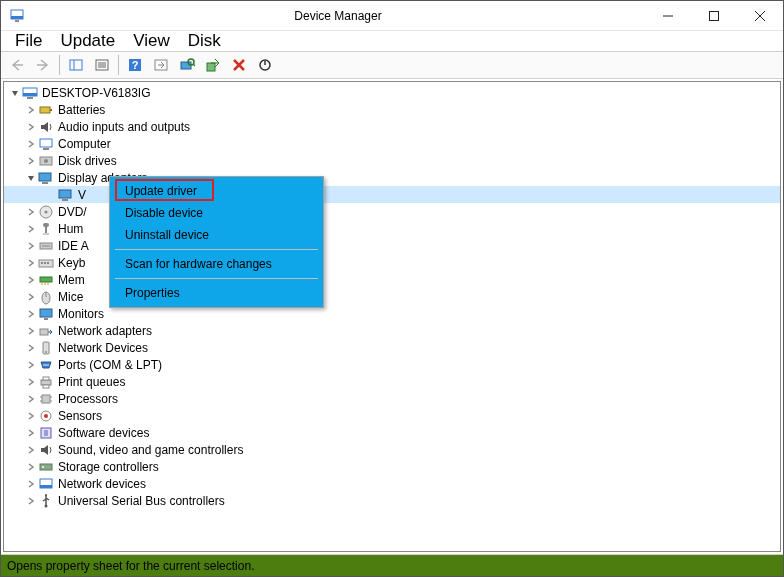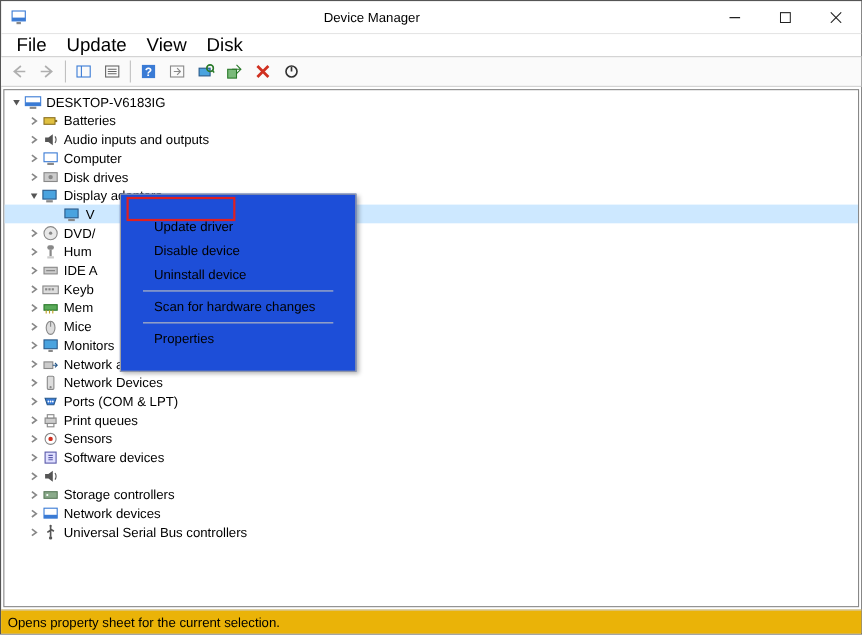--- a/index.html
+++ b/index.html
@@ -46,33 +46,33 @@
   .tree-row.selected { background: #cde8ff; }
   .twisty {
     width: 14px; height: 14px; display: flex; align-items: center; justify-content: center;
     color: #666; font-size: 10px; flex-shrink: 0;
   }
   .tree-icon { width: 16px; height: 16px; margin-right: 4px; flex-shrink: 0; }
   .indent1 { padding-left: 20px; }
   .indent2 { padding-left: 40px; }
   .context-menu {
     position: absolute; left: 105px; top: 94px; width: 215px;
-    background: #1d4ed8; border: 1px solid #a0a0a0; box-shadow: 2px 2px 4px rgba(0,0,0,0.3);
-    padding: 18px; font-size: 12px;
+    background: #0ea5e9; border: 1px solid #a0a0a0; box-shadow: 2px 2px 4px rgba(0,0,0,0.3);
+    padding: 3px; font-size: 12px;
   }
   .ctx-item { padding: 4px 8px 4px 12px; cursor: default; }
   .ctx-item.bold { font-weight: normal; }
   .ctx-sep { height: 1px; background: #c0c0c0; margin: 3px 2px; }
   .highlight-box {
     position: absolute; border: 2px solid #e02020; pointer-events: none;
     left: 111px; top: 97px; width: 99px; height: 22px;
   }
   .statusbar {
     height: 22px; border-top: 1px solid #d0d0d0; font-size: 12px;
-    display: flex; align-items: center; padding: 0 6px; background: #eab308;
+    display: flex; align-items: center; padding: 0 6px; background: #4d7c0f;
   }
   svg { display: block; }
   .disabled { opacity: 0.45; }
 </style>
 </head>
 <body>
 
 <div class="window">
 
   <div class="titlebar">
@@ -439,20 +439,37 @@
             <span>Print queues</span>
           </div>
           <div class="tree-row indent1">
             <span class="twisty">
               <svg width="10" height="10">
                 <path d="M3 2 L7 5 L3 8" stroke="#888" fill="none" stroke-width="1.5"></path>
               </svg>
             </span>
             <span class="tree-icon">
               <svg viewBox="0 0 16 16">
+                <rect x="4" y="4" width="8" height="8" fill="#ccc" stroke="#888"></rect>
+                <line x1="2" y1="6" x2="4" y2="6" stroke="#888"></line>
+                <line x1="2" y1="10" x2="4" y2="10" stroke="#888"></line>
+                <line x1="12" y1="6" x2="14" y2="6" stroke="#888"></line>
+                <line x1="12" y1="10" x2="14" y2="10" stroke="#888"></line>
+              </svg>
+            </span>
+            <span>Processors</span>
+          </div>
+          <div class="tree-row indent1">
+            <span class="twisty">
+              <svg width="10" height="10">
+                <path d="M3 2 L7 5 L3 8" stroke="#888" fill="none" stroke-width="1.5"></path>
+              </svg>
+            </span>
+            <span class="tree-icon">
+              <svg viewBox="0 0 16 16">
                 <circle cx="8" cy="8" r="5" fill="none" stroke="#888"></circle>
                 <circle cx="8" cy="8" r="2" fill="#d03020"></circle>
               </svg>
             </span>
             <span>Sensors</span>
           </div>
           <div class="tree-row indent1">
             <span class="twisty">
               <svg width="10" height="10">
                 <path d="M3 2 L7 5 L3 8" stroke="#888" fill="none" stroke-width="1.5"></path>
@@ -471,20 +488,21 @@
               <svg width="10" height="10">
                 <path d="M3 2 L7 5 L3 8" stroke="#888" fill="none" stroke-width="1.5"></path>
               </svg>
             </span>
             <span class="tree-icon">
               <svg viewBox="0 0 16 16">
                 <path d="M3 6 H6 L10 3 V13 L6 10 H3 Z" fill="#555"></path>
                 <path d="M12 5 Q14 8 12 11" stroke="#555" fill="none"></path>
               </svg>
             </span>
+            <span>Sound, video and game controllers</span>
           </div>
           <div class="tree-row indent1">
             <span class="twisty">
               <svg width="10" height="10">
                 <path d="M3 2 L7 5 L3 8" stroke="#888" fill="none" stroke-width="1.5"></path>
               </svg>
             </span>
             <span class="tree-icon">
               <svg viewBox="0 0 16 16">
                 <rect x="2" y="5" width="12" height="6" fill="#8aaa8a" stroke="#5a7a5a"></rect>

